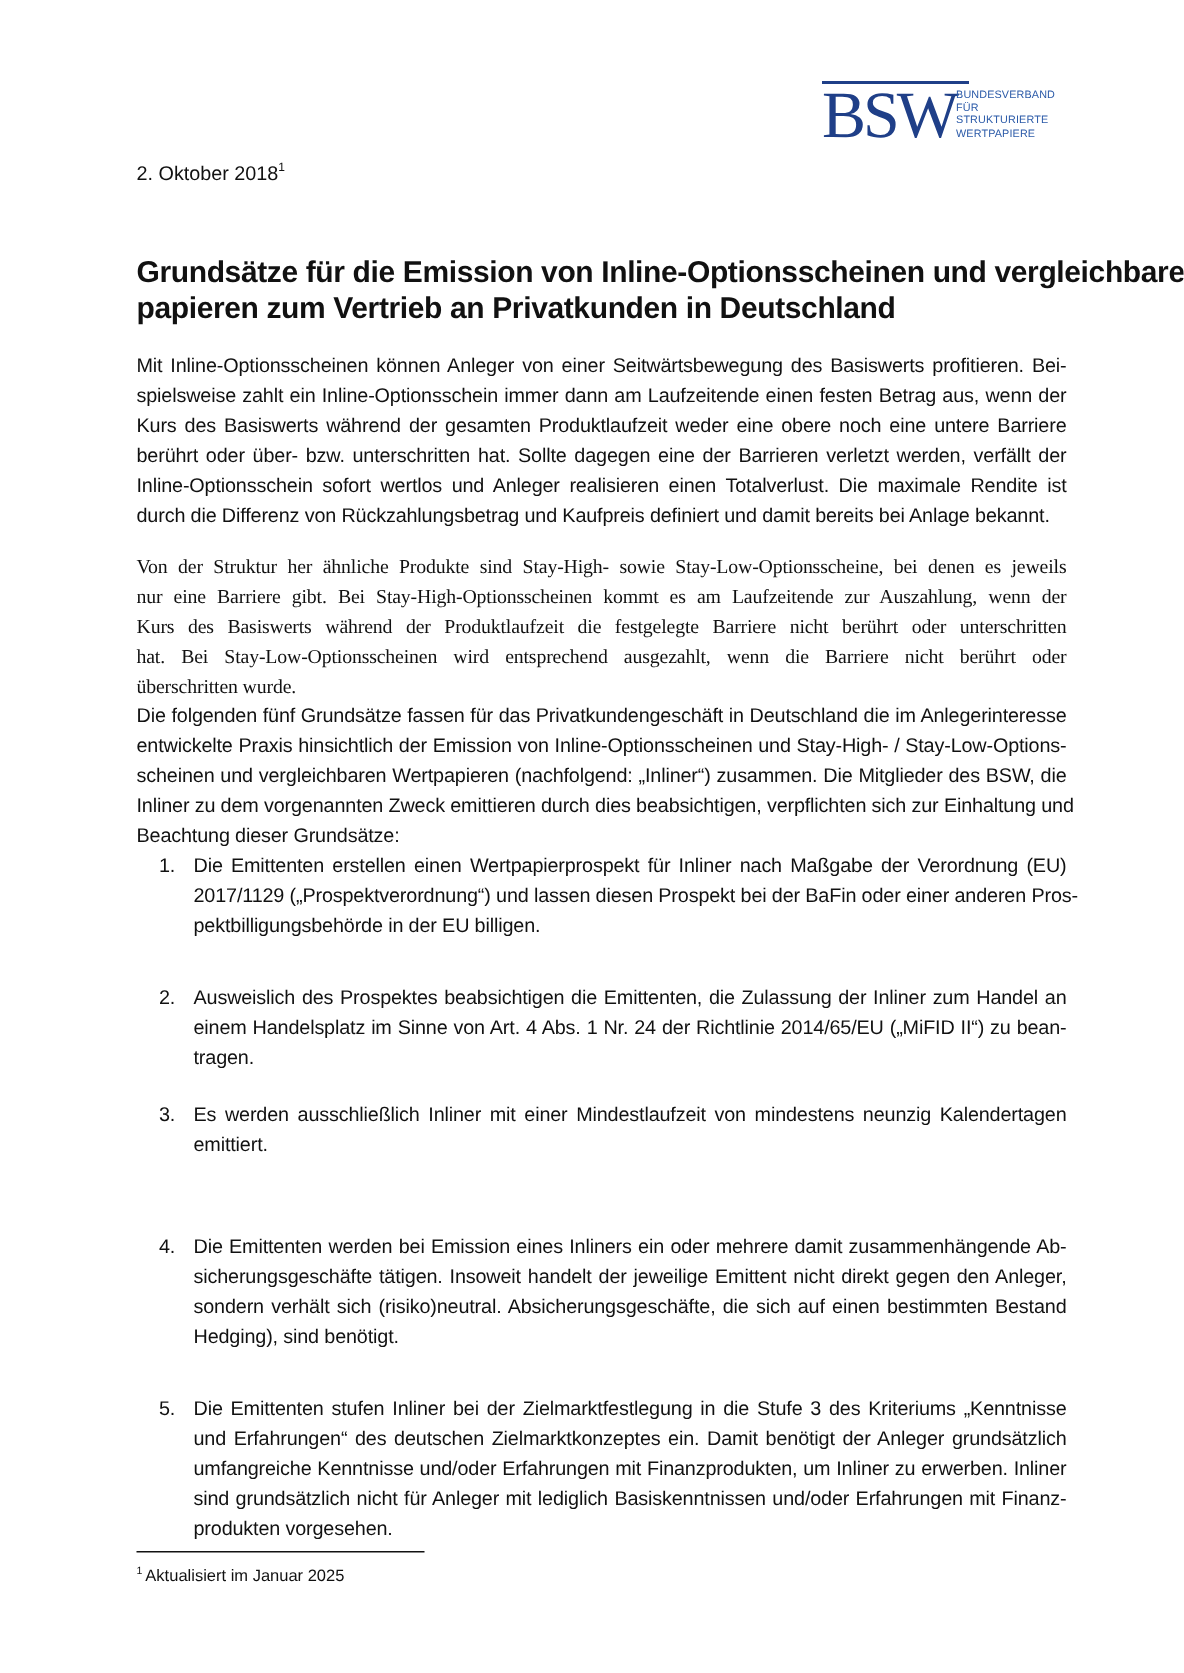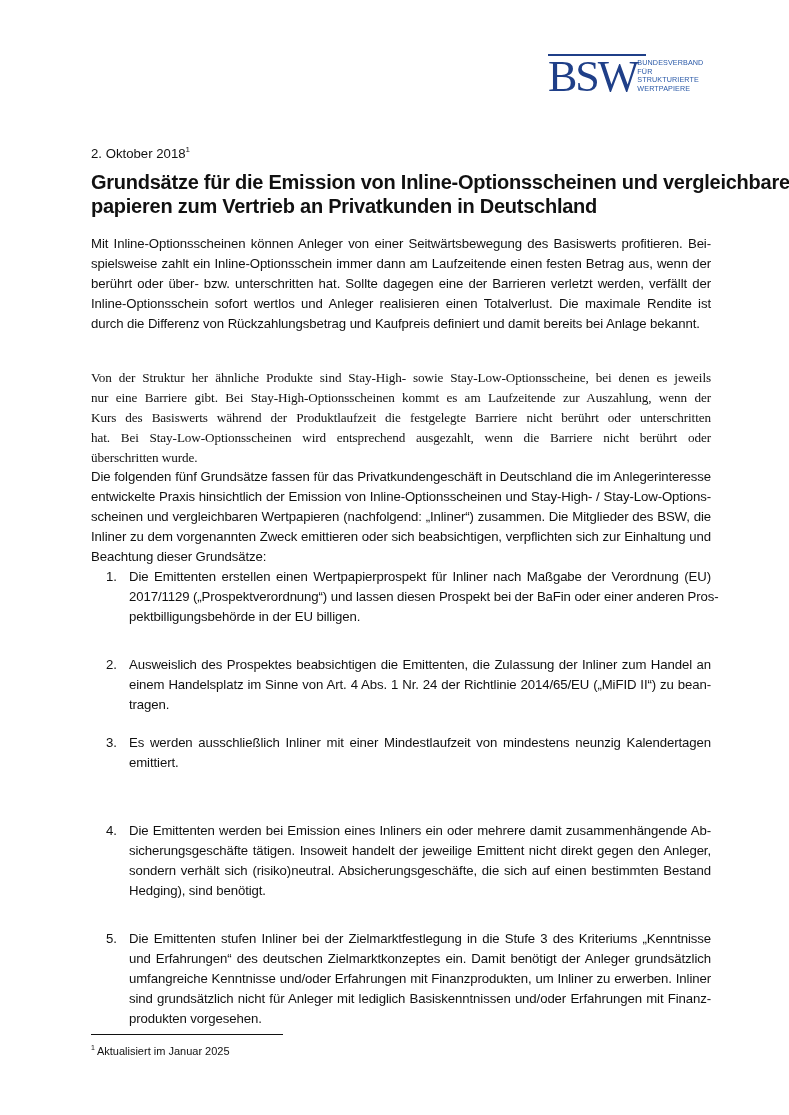--- a/index.html
+++ b/index.html
@@ -16,21 +16,21 @@
     .logo-mark {
       font-family: "Liberation Serif", serif; font-size: 44px; line-height: 38px;
       color: #1f3f88; letter-spacing: -2px; padding-top: 4px;
     }
     .logo-text {
       margin-left: 0; margin-bottom: 3px;
       font-family: "Liberation Sans", sans-serif; font-size: 7.2px; line-height: 8.4px;
       color: #2b5aa8; letter-spacing: 0.1px;
     }
 
-    .date { position: absolute; left: 91px; top: 107px; font-size: 13.2px; margin-top: 38px; }
+    .date { position: absolute; left: 91px; top: 107px; font-size: 13.2px; }
     .date sup { font-size: 8px; vertical-align: 6px; }
 
     .title {
       position: absolute; left: 91px; top: 170px; width: 620px;
       font-size: 20px; font-weight: bold; line-height: 24px; letter-spacing: -0.25px;
     }
 
     .body-text { position: absolute; left: 91px; width: 620px; font-size: 13.2px; line-height: 19.9px; text-align: justify; letter-spacing: -0.1px; }
     .p1 { top: 234px; }
     .p2 { top: 368px; font-family: Liberation Serif, serif; }
@@ -71,38 +71,39 @@
   </div>
 
   <h1 class="title">
     <span class="line">Grundsätze für die Emission von Inline-Optionsscheinen und vergleichbaren Wert-</span>
     <span class="line last">papieren zum Vertrieb an Privatkunden in Deutschland</span>
   </h1>
 
   <div class="body-text p1">
     <span class="line">Mit Inline-Optionsscheinen können Anleger von einer Seitwärtsbewegung des Basiswerts profitieren. Bei-</span>
     <span class="line">spielsweise zahlt ein Inline-Optionsschein immer dann am Laufzeitende einen festen Betrag aus, wenn der</span>
+    <span class="line">Kurs des Basiswerts während der gesamten Produktlaufzeit weder eine obere noch eine untere Barriere</span>
     <span class="line">berührt oder über- bzw. unterschritten hat. Sollte dagegen eine der Barrieren verletzt werden, verfällt der</span>
     <span class="line">Inline-Optionsschein sofort wertlos und Anleger realisieren einen Totalverlust. Die maximale Rendite ist</span>
     <span class="line last">durch die Differenz von Rückzahlungsbetrag und Kaufpreis definiert und damit bereits bei Anlage bekannt.</span>
   </div>
 
   <div class="body-text p2">
     <span class="line">Von der Struktur her ähnliche Produkte sind Stay-High- sowie Stay-Low-Optionsscheine, bei denen es jeweils</span>
     <span class="line">nur eine Barriere gibt. Bei Stay-High-Optionsscheinen kommt es am Laufzeitende zur Auszahlung, wenn der</span>
     <span class="line">Kurs des Basiswerts während der Produktlaufzeit die festgelegte Barriere nicht berührt oder unterschritten</span>
     <span class="line">hat. Bei Stay-Low-Optionsscheinen wird entsprechend ausgezahlt, wenn die Barriere nicht berührt oder</span>
     <span class="line last">überschritten wurde.</span>
   </div>
 
   <div class="body-text p3">
     <span class="line">Die folgenden fünf Grundsätze fassen für das Privatkundengeschäft in Deutschland die im Anlegerinteresse</span>
     <span class="line">entwickelte Praxis hinsichtlich der Emission von Inline-Optionsscheinen und Stay-High- / Stay-Low-Options-</span>
     <span class="line">scheinen und vergleichbaren Wertpapieren (nachfolgend: „Inliner“) zusammen. Die Mitglieder des BSW, die</span>
-    <span class="line">Inliner zu dem vorgenannten Zweck emittieren oder sich beabsichtigen, verpflichten sich zur Einhaltung und</span>
+    <span class="line">Inliner zu dem vorgenannten Zweck emittieren durch dies beabsichtigen, verpflichten sich zur Einhaltung und</span>
     <span class="line last">Beachtung dieser Grundsätze:</span>
   </div>
 
   <div class="list">
     <div class="li li1">
       <span class="num">1.</span>
       <span class="line">Die Emittenten erstellen einen Wertpapierprospekt für Inliner nach Maßgabe der Verordnung (EU)</span>
       <span class="line">2017/1129 („Prospektverordnung“) und lassen diesen Prospekt bei der BaFin oder einer anderen Pros-</span>
       <span class="line last">pektbilligungsbehörde in der EU billigen.</span>
     </div>

